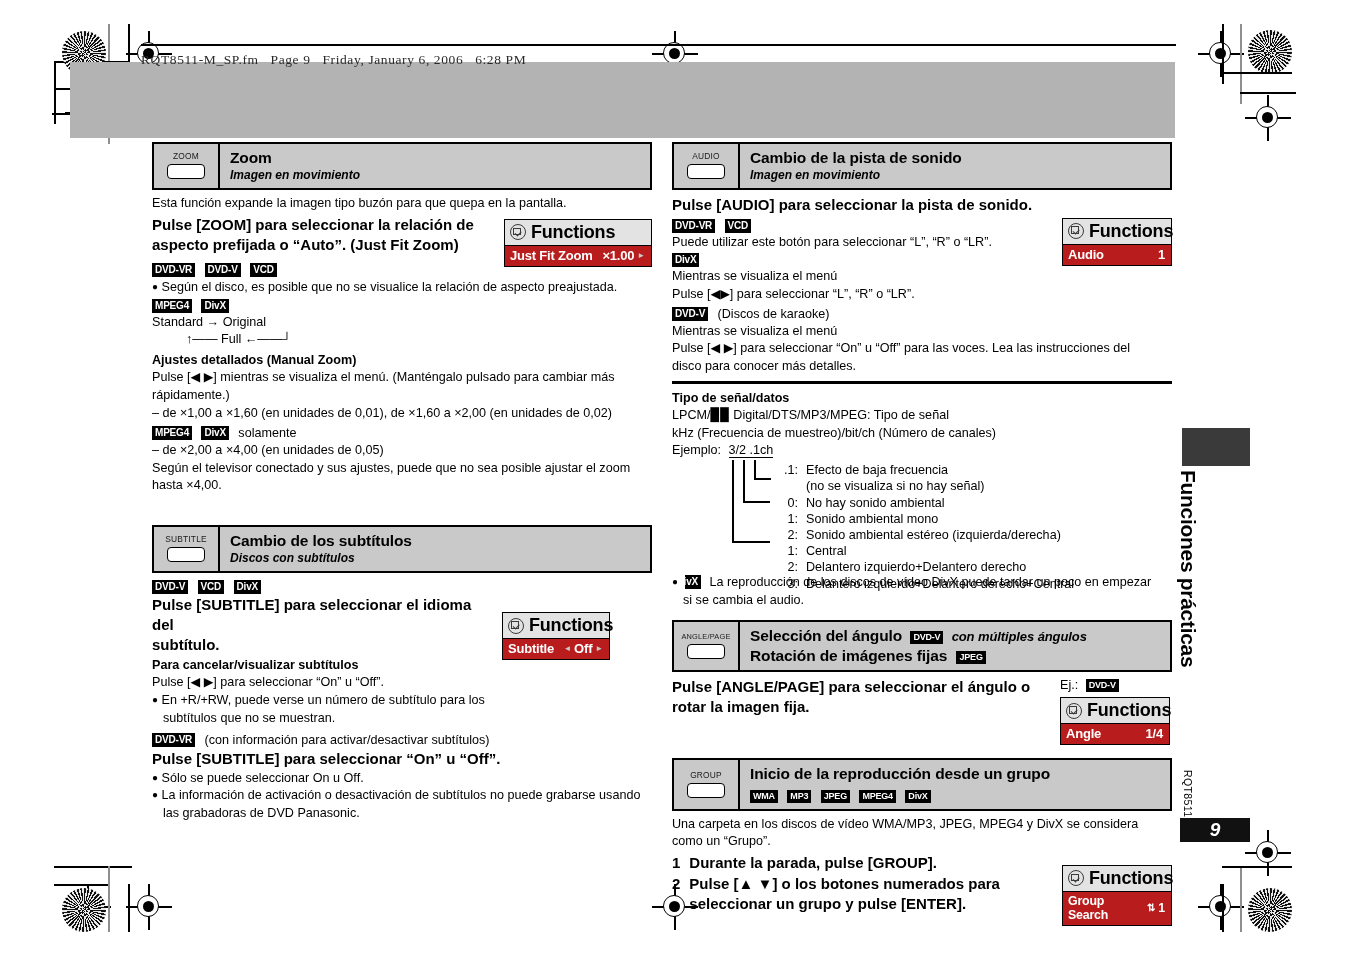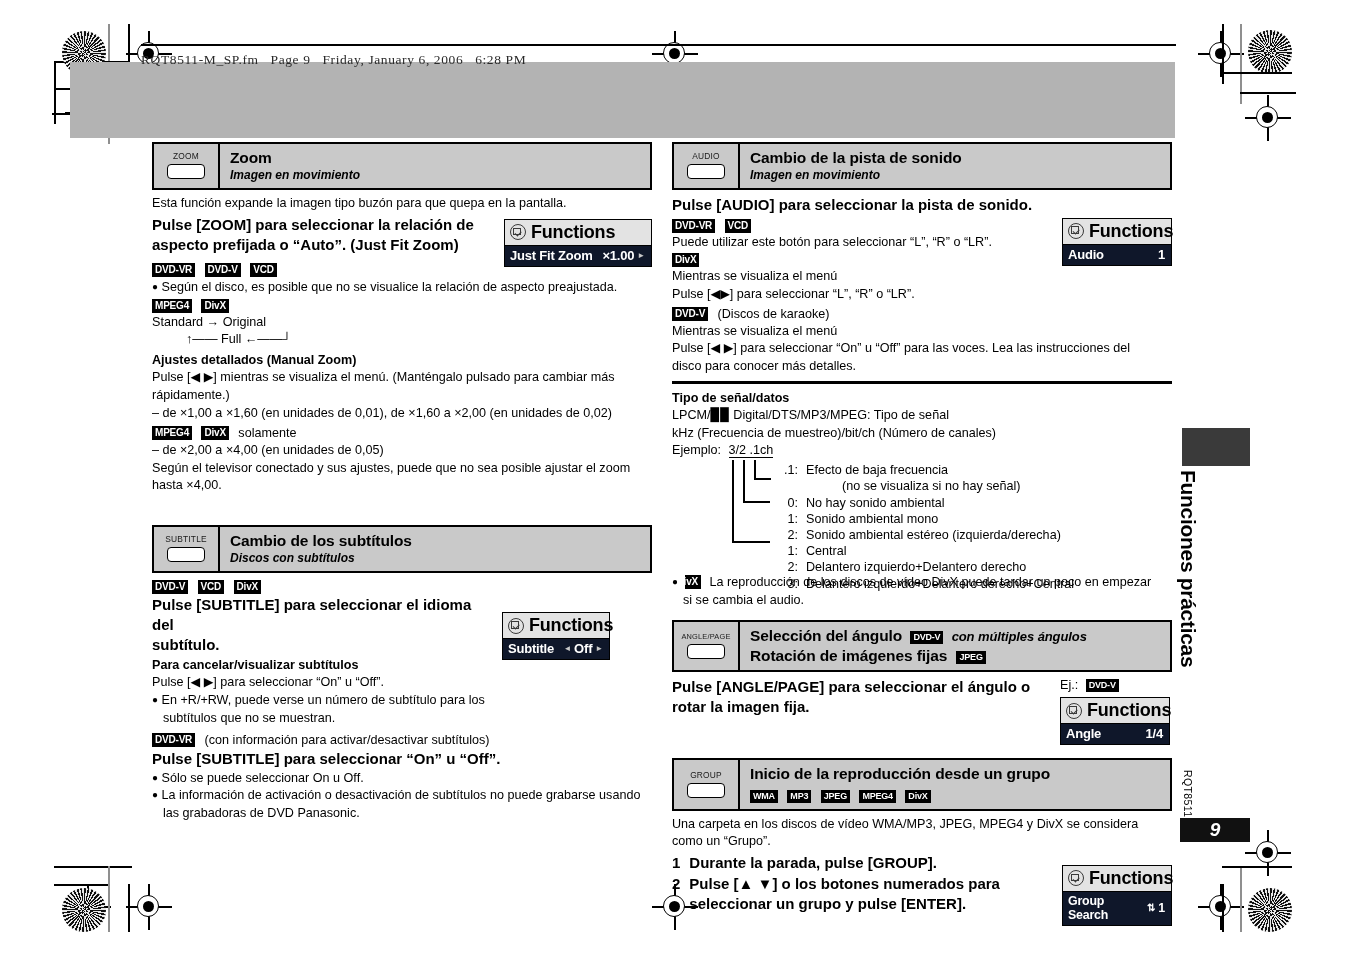--- a/index.html
+++ b/index.html
@@ -213,21 +213,21 @@
     border-bottom: 1.4px solid #3a3a3a;
     transform: rotate(-45deg);
     z-index: 2;
   }
   .fnbox .fntitle {
     font-size: 18px;
     font-weight: bold;
     letter-spacing: -0.2px;
   }
   .fnbox .fnrow {
-    background: #0f172a;
+    background: #b91c1c;
     color: #fff;
     display: flex;
     align-items: center;
     justify-content: space-between;
     padding: 2px 6px 3px 5px;
     font-size: 13px;
     font-weight: bold;
     letter-spacing: -0.2px;
   }
   .fnbox .fnval { display: flex; align-items: center; gap: 3px; }
@@ -569,21 +569,21 @@
       <div class="treeline" style="left:71px;  top:0px;  width:1.6px; height:42px;"></div>
       <div class="treeline" style="left:71px;  top:41px; width:27px;  height:1.6px;"></div>
       <div class="treeline" style="left:82px;  top:0px;  width:1.6px; height:19px;"></div>
       <div class="treeline" style="left:82px;  top:18px; width:17px;  height:1.6px;"></div>
 
       <div style="position:absolute; left:98px; top:2px; width:400px;">
         <div style="display:flex;">
             <span style="width:28px; text-align:right; margin-right:8px;">.1:</span>
             <span>Efecto de baja frecuencia</span>
           </div>
-        <div style="display:flex;gap:36px;">
+        <div style="display:flex;">
             <span style="width:28px; text-align:right; margin-right:8px;"></span>
             <span>(no se visualiza si no hay señal)</span>
           </div>
         <div style="display:flex;">
             <span style="width:28px; text-align:right; margin-right:8px;">0:</span>
             <span>No hay sonido ambiental</span>
           </div>
         <div style="display:flex;">
             <span style="width:28px; text-align:right; margin-right:8px;">1:</span>
             <span>Sonido ambiental mono</span>

